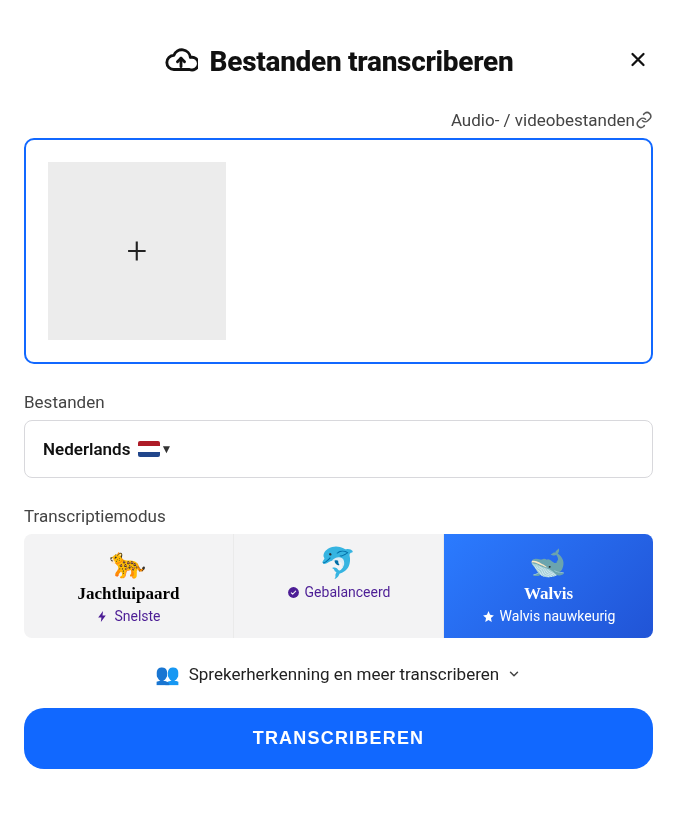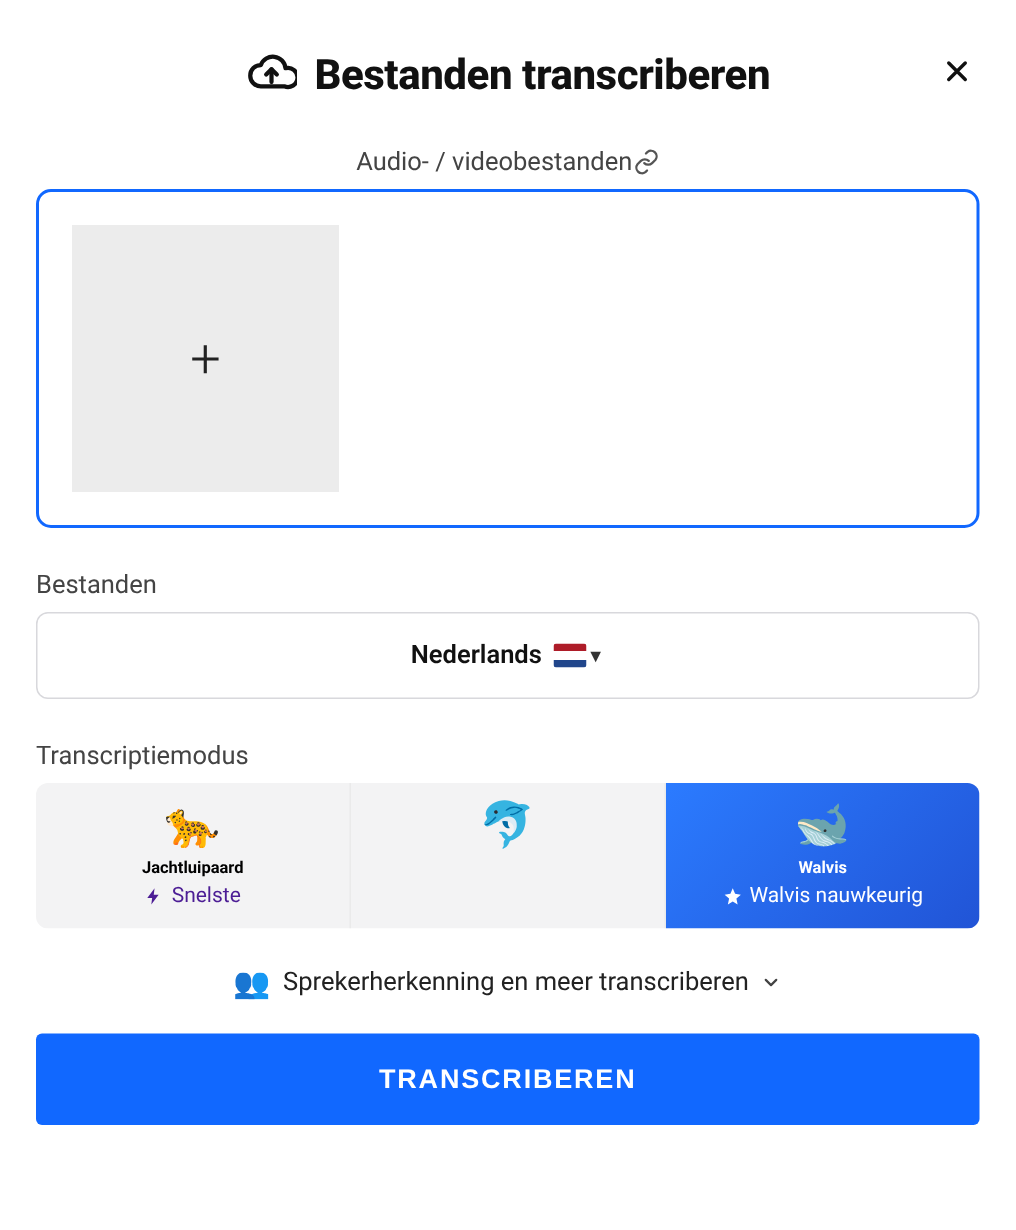--- a/index.html
+++ b/index.html
@@ -12,21 +12,21 @@
     }
     .modal {
       padding: 24px 24px 28px 24px;
     }
     .header {
       display: flex;
       align-items: center;
       justify-content: center;
       position: relative;
       margin-bottom: 32px;
-      margin-top: 8px;
+      margin-top: 20px;
     }
     .header-title-wrap {
       display: flex;
       align-items: center;
       gap: 12px;
     }
     .header-title {
       font-size: 28px;
       font-weight: 800;
       color: #111;
@@ -40,21 +40,21 @@
       transform: translateY(-50%);
       background: none;
       border: none;
       cursor: pointer;
       padding: 4px;
     }
     .close-btn svg { width: 22px; height: 22px; stroke: #111; }
     .section-label-row {
       display: flex;
       align-items: center;
-      justify-content: center;
+      justify-content: flex-end;
       margin-bottom: 8px;
     }
     .section-label {
       font-size: 17px;
       font-weight: 400;
       color: #444;
     }
     .link-icon { width: 18px; height: 18px; stroke: #555; cursor: pointer; }
     .dropzone {
       border: 2px solid #1168ff;
@@ -73,24 +73,24 @@
       cursor: pointer;
     }
     .add-tile span { font-size: 36px; color: #222; font-weight: 300; }
     .lang-select-wrap {
       margin-bottom: 28px;
     }
     .lang-select {
       margin-top: 8px;
       border: 1px solid #d8d8dc;
       border-radius: 8px;
-      padding: 18px 34px;
-      display: flex;
-      align-items: center;
-      justify-content: center;
+      padding: 18px 18px;
+      display: flex;
+      align-items: center;
+      justify-content: flex-start;
       cursor: pointer;
       background: #fff;
     }
     .lang-value {
       font-size: 17px;
       font-weight: 600;
       color: #111;
       display: flex;
       align-items: center;
       gap: 8px;
@@ -119,21 +119,21 @@
       padding: 14px 8px 14px 8px;
       cursor: pointer;
       border-right: 1px solid #eaeaea;
     }
     .mode:last-child { border-right: none; }
     .mode.selected {
       background: linear-gradient(135deg, #2b7bff 0%, #2154d6 100%);
       color: #fff;
     }
     .mode-emoji { font-size: 30px; line-height: 1; display: block; margin-bottom: 6px; }
-    .mode-title { font-size: 11px; font-weight: 700; margin-bottom: 4px; }
+    .mode-title { font-size: 17px; font-weight: 700; margin-bottom: 4px; font-family: Liberation Serif, serif; }
     .mode-sub {
       font-size: 14px; color: #4c1d95; display: flex; align-items: center; justify-content: center; gap: 5px;
     }
     .mode.selected .mode-sub { color: #fff; }
     .mode .sub-icon { width: 13px; height: 13px; }
     .more-settings {
       display: flex;
       align-items: center;
       justify-content: center;
       gap: 8px;
@@ -142,21 +142,21 @@
       margin-bottom: 22px;
       cursor: pointer;
     }
     .more-settings .s-emoji { font-size: 20px; }
     .more-settings svg { width: 14px; height: 14px; stroke: #444; }
     .primary-btn {
       width: 100%;
       background: #1168ff;
       color: #fff;
       border: none;
-      border-radius: 4px;
+      border-radius: 20px;
       padding: 20px;
       font-size: 18px;
       font-weight: 800;
       letter-spacing: 1.2px;
       cursor: pointer;
     }
   </style>
 </head>
 <body>
 
@@ -213,20 +213,27 @@
           <div class="mode-title">Jachtluipaard</div>
           <div class="mode-sub">
             <svg class="sub-icon" viewBox="0 0 24 24" fill="currentColor">
               <path d="M13 2 4 14h6l-1 8 9-12h-6l1-8z"></path>
             </svg>
             <span>Snelste</span>
           </div>
         </div>
         <div class="mode">
           <span class="mode-emoji">🐬</span>
+          <div class="mode-sub">
+            <svg class="sub-icon" viewBox="0 0 24 24" fill="currentColor">
+              <circle cx="12" cy="12" r="10"></circle>
+              <path d="M8 12.5l2.5 2.5L16 9.5" stroke="#f3f3f4" stroke-width="2" fill="none" stroke-linecap="round" stroke-linejoin="round"></path>
+            </svg>
+            <span>Gebalanceerd</span>
+          </div>
         </div>
         <div class="mode selected">
           <span class="mode-emoji">🐋</span>
           <div class="mode-title">Walvis</div>
           <div class="mode-sub">
             <svg class="sub-icon" viewBox="0 0 24 24" fill="currentColor">
               <path d="M12 2l2.9 6.9L22 10l-5.5 4.8L18 22l-6-3.5L6 22l1.5-7.2L2 10l7.1-1.1L12 2z"></path>
             </svg>
             <span>Walvis nauwkeurig</span>
           </div>

